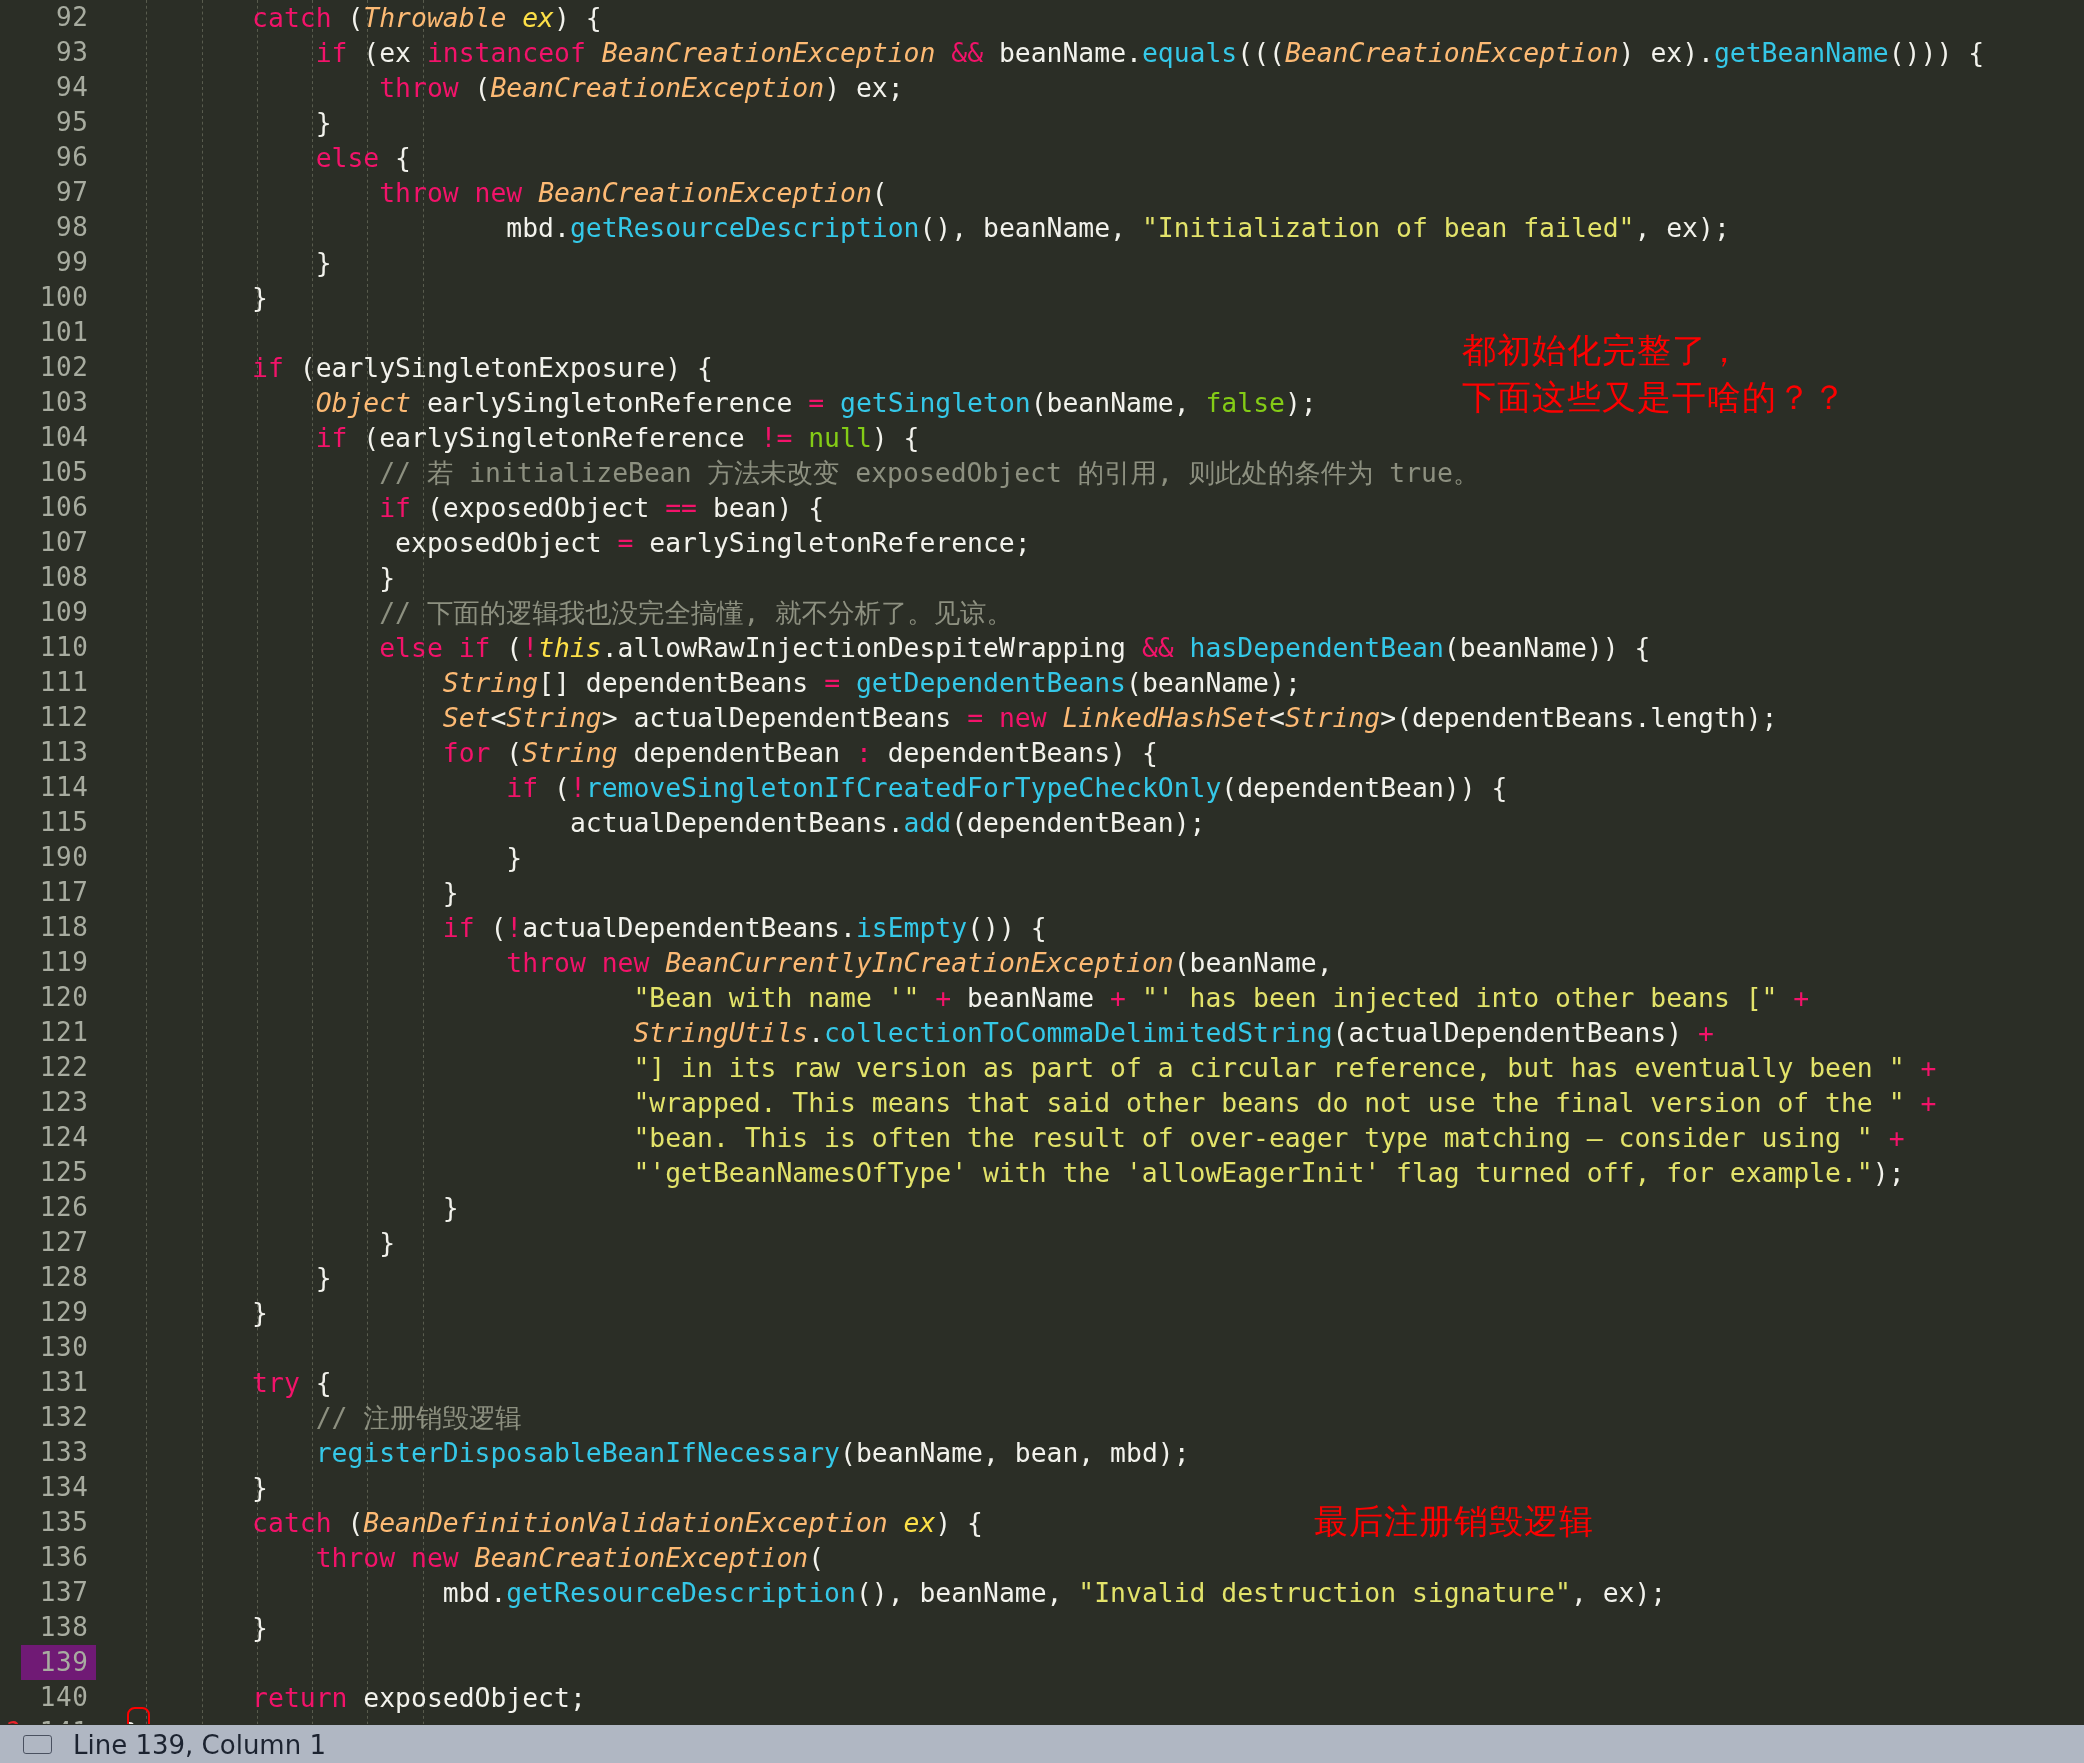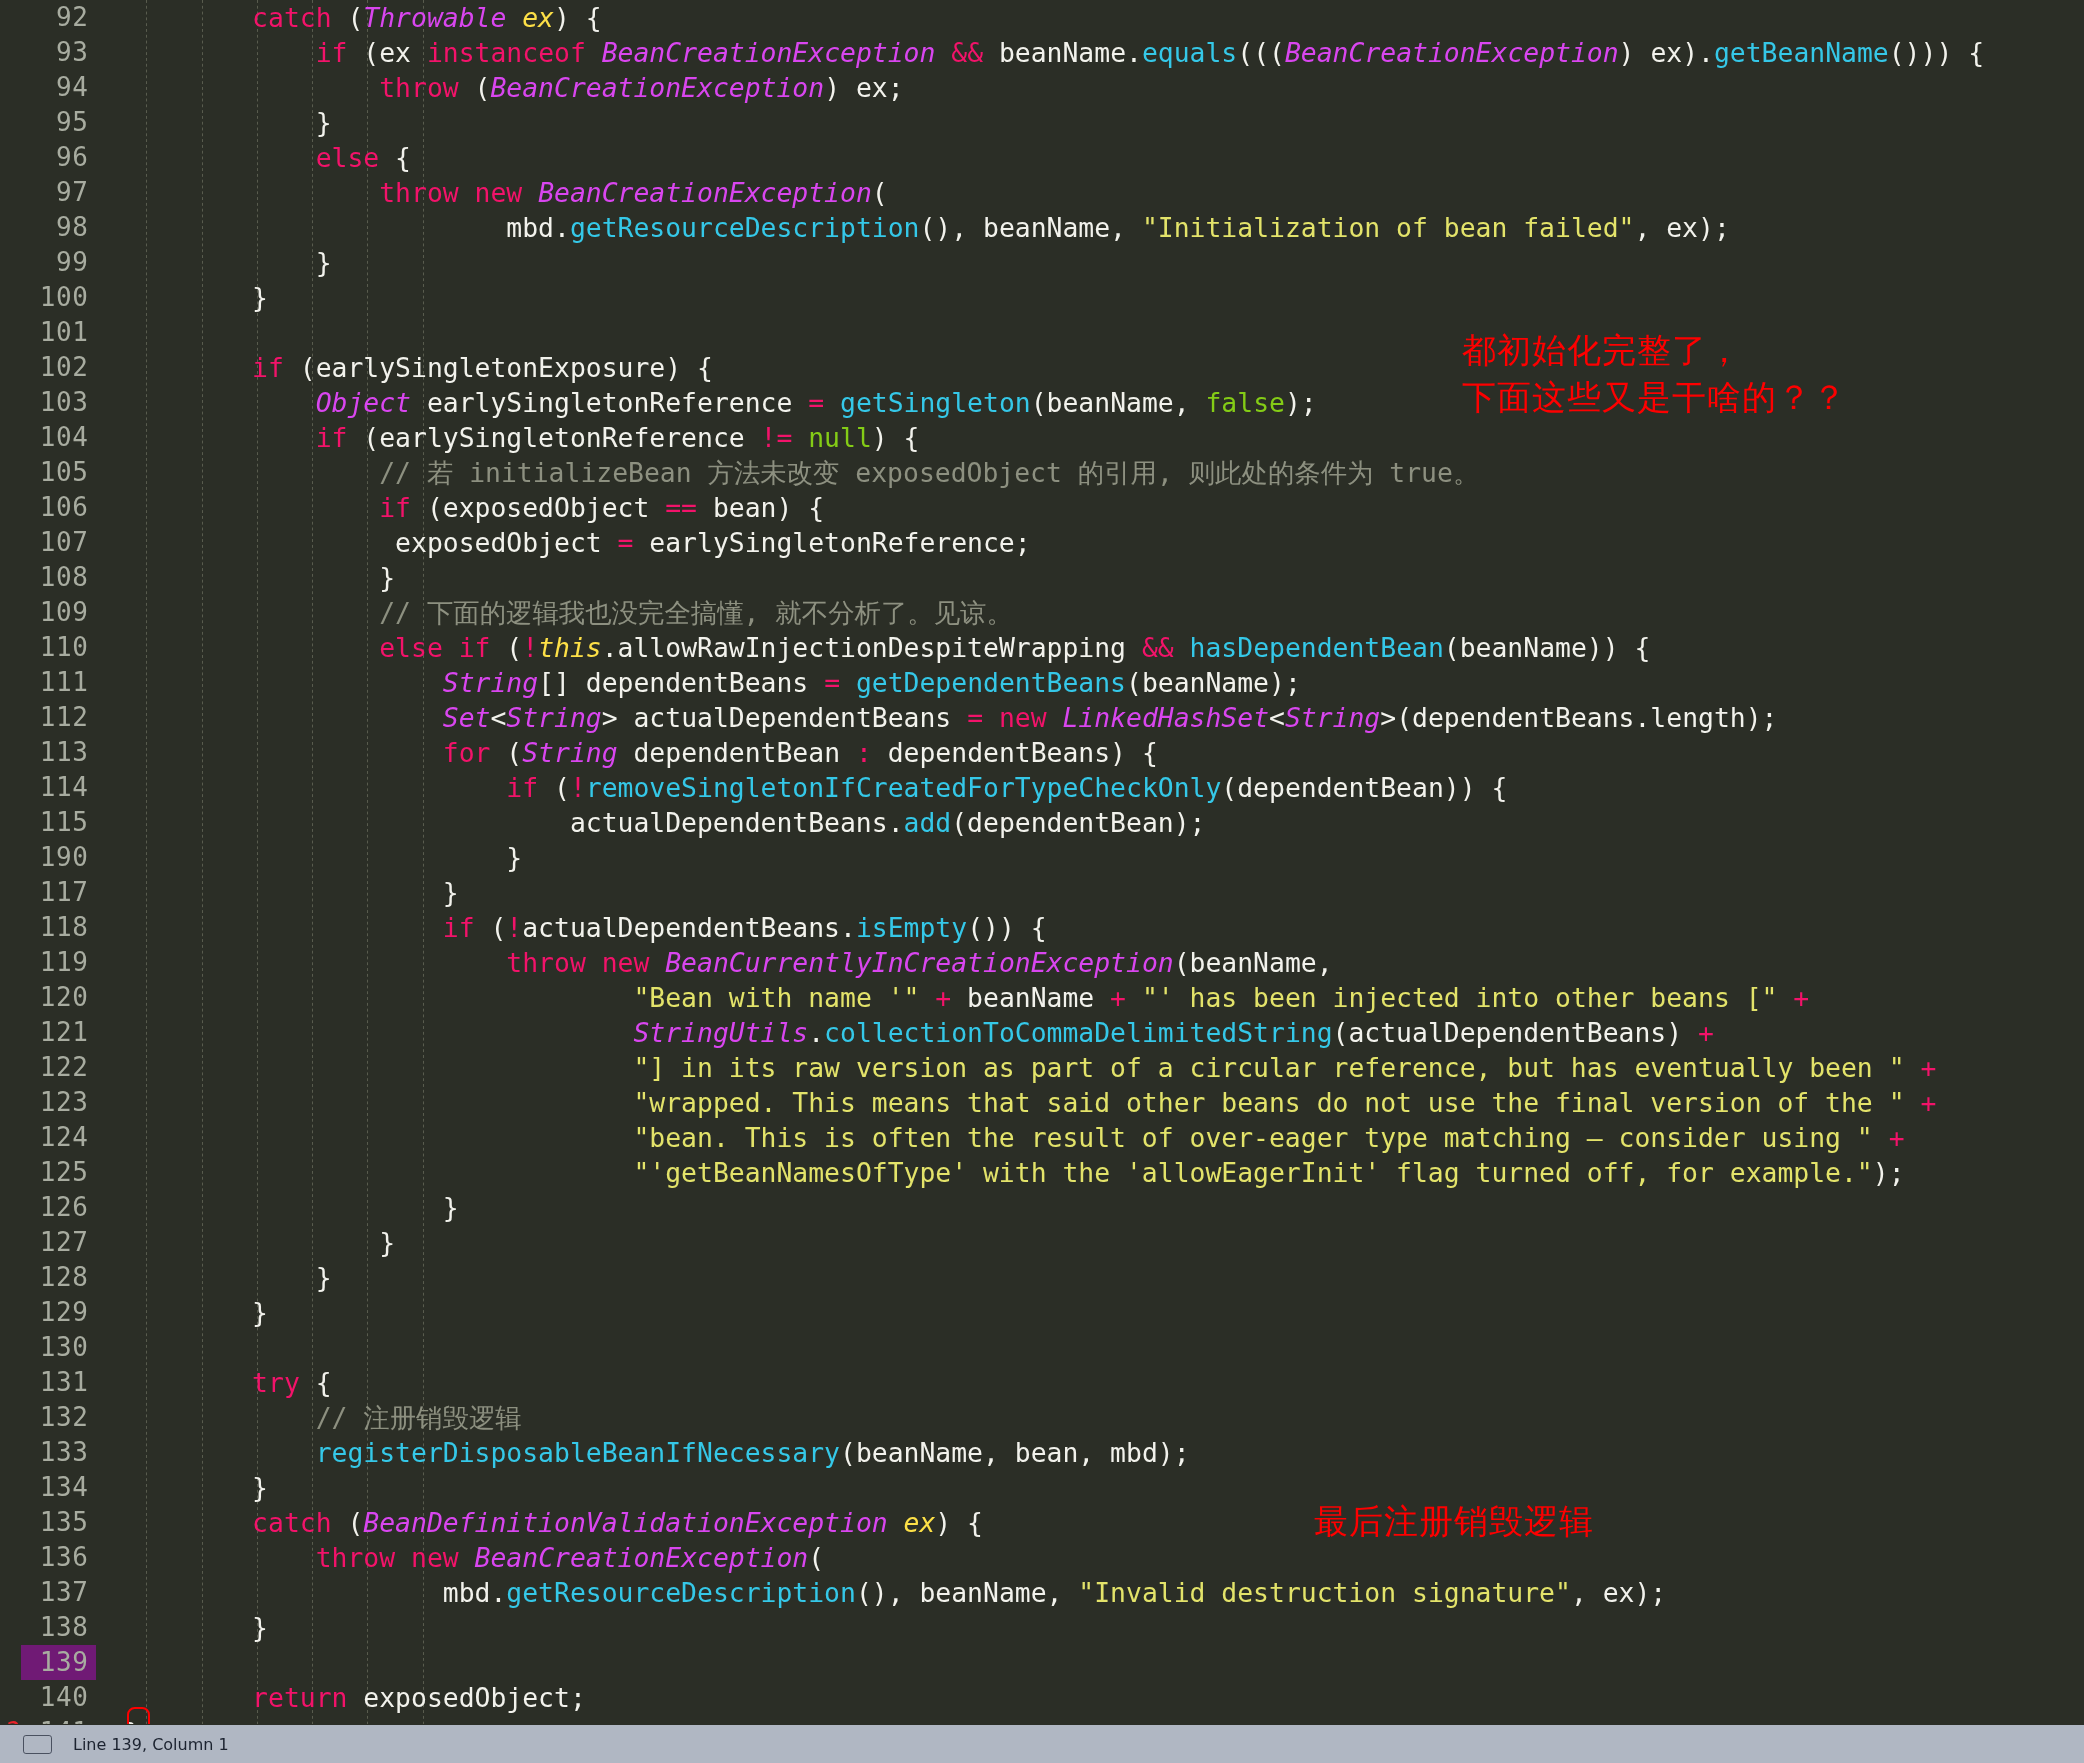--- a/index.html
+++ b/index.html
@@ -76,21 +76,21 @@
     font-size: 26.4px;
     line-height: 35px;
     color: #f2f2ec;
     font-family: "DejaVu Sans Mono", "Liberation Mono", monospace;
     letter-spacing: 0px;
     white-space: pre;
   }
 
   
   .kw   { color: #f2136a; }              
-  .typ  { color: #d946ef; font-style: italic; }  
+  .typ  { color: #fdba74; font-style: italic; }  
   .fn   { color: #35c8e8; }              
   .str  { color: #e3e36a; }              
   .num  { color: #84cc16; }              
   .fld  { color: #fde047; font-style: italic; }  
   .op   { color: #f2136a; }              
   .cmt  { color: #8d9080; }              
   .plain{ color: #f2f2ec; }
 
   
   .guides {
@@ -132,21 +132,21 @@
     position: absolute;
     left: 0;
     bottom: 0;
     width: 2085px;
     height: 39px;
     background: #b0b7c3;
     display: flex;
     align-items: center;
     padding-left: 23px;
     font-family: "DejaVu Sans", "Liberation Sans", sans-serif;
-    font-size: 16px;
+    font-size: 26px;
     color: #1c2330;
   }
 
   .status-icon {
     width: 29px;
     height: 19px;
     border: 1.9px solid #4a5160;
     border-radius: 2.9px;
     margin-right: 21px;
     flex: 0 0 auto;

